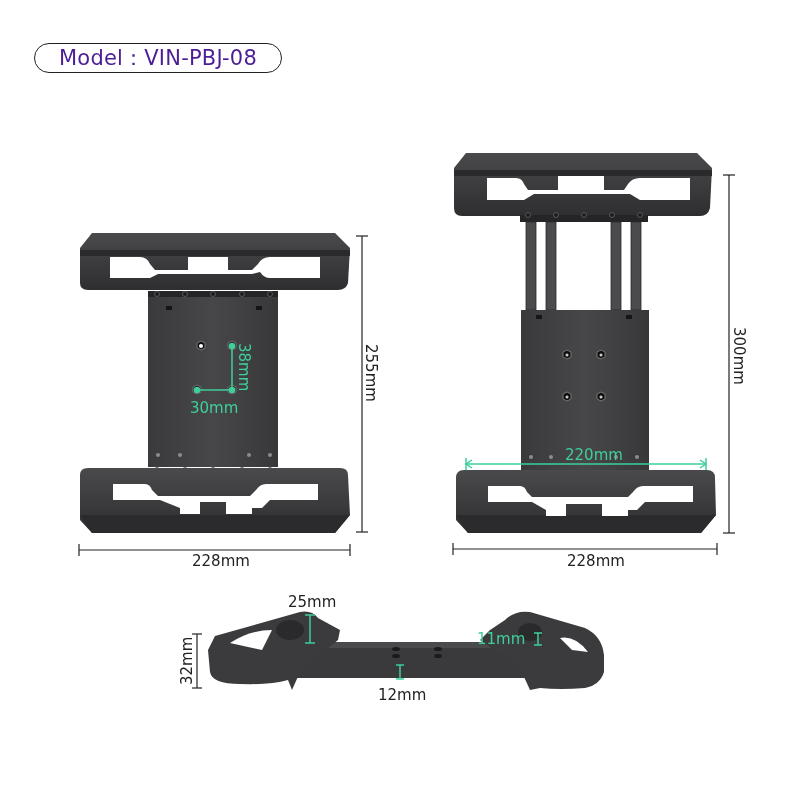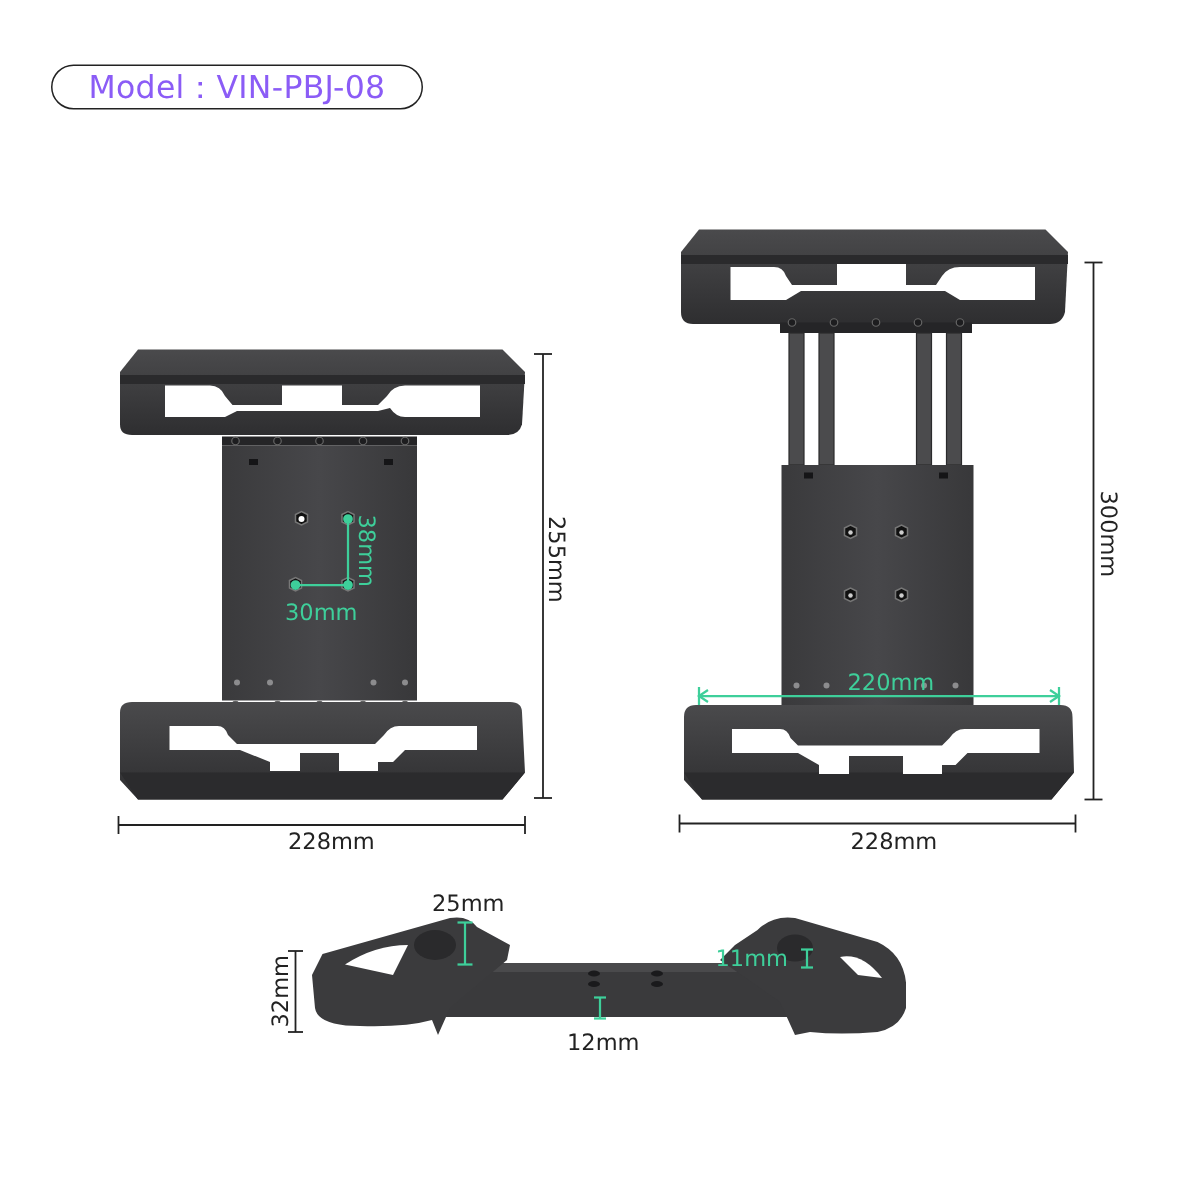--- a/index.html
+++ b/index.html
@@ -1,17 +1,17 @@
 <!DOCTYPE html>
 <html><head>
 <meta charset="utf-8">
 <style>
   html,body{margin:0;padding:0;background:#ffffff;}
   body{width:800px;height:800px;position:relative;overflow:hidden;font-family:"DejaVu Sans","Liberation Sans",sans-serif;}
-  .model-pill{position:absolute;left:34px;top:43px;width:248px;height:30px;border:1.5px solid #222;border-radius:16px;box-sizing:border-box;display:flex;align-items:center;justify-content:center;font-size:21px;color:#8b5cf6;letter-spacing:0.2px;}
+  .model-pill{position:absolute;left:34px;top:43px;width:248px;height:30px;border:1.5px solid #222;border-radius:16px;box-sizing:border-box;display:flex;align-items:center;justify-content:center;font-size:21px;color:#4c1d95;letter-spacing:0.2px;}
   svg.stage{position:absolute;left:0;top:0;}
   .dim{font-family:"DejaVu Sans","Liberation Sans",sans-serif;font-size:15px;fill:#222;}
   .dim-green{font-family:"DejaVu Sans","Liberation Sans",sans-serif;font-size:15px;fill:#3ecf9a;}
 </style>
 </head>
 <body>
 
 <div class="model-pill">
   <span>Model：VIN-PBJ-08</span>
 </div>

